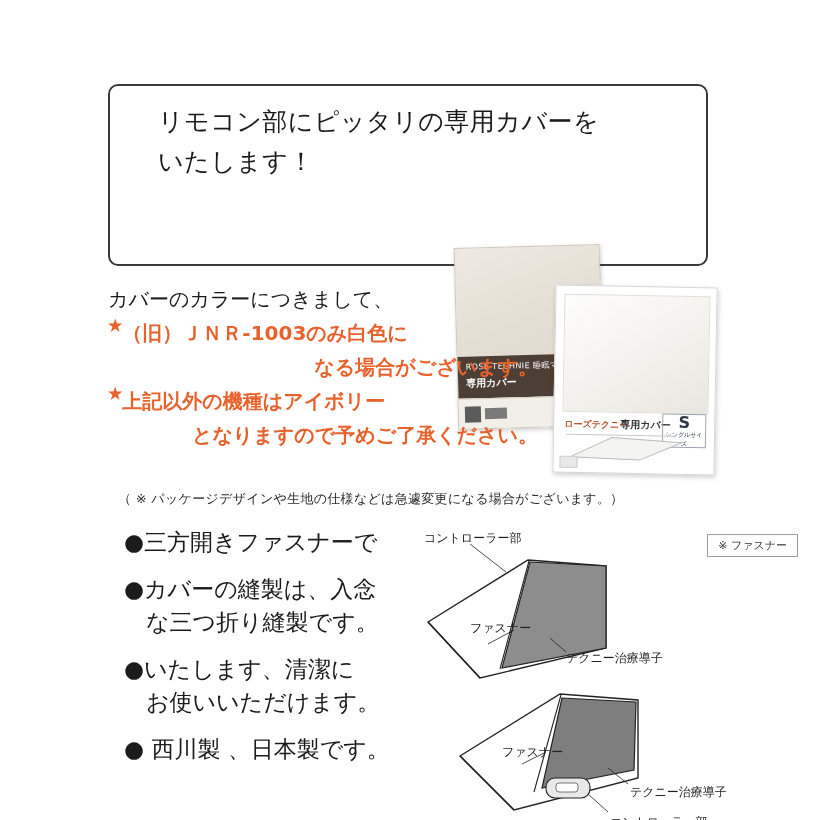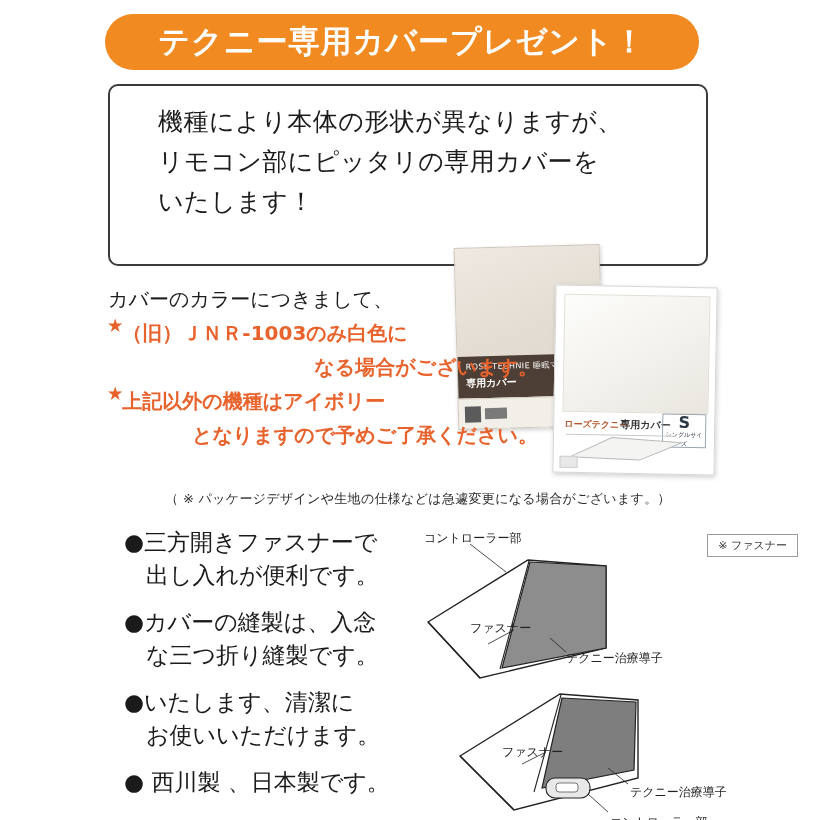--- a/index.html
+++ b/index.html
@@ -184,21 +184,20 @@
   
   .disclaimer {
     position: absolute;
     left: 118px; top: 490px;
     width: 600px;
     font-size: 13px;
     color: #2a2a2a;
     letter-spacing: 0.3px;
     white-space: nowrap;
     font-family: "DejaVu Sans", "Liberation Sans", sans-serif;
-    text-align: center;
   }
 
   
   .bullets {
     position: absolute;
     left: 104px; top: 526px;
     width: 320px;
   }
   .bullet {
     margin-bottom: 14px;
@@ -242,27 +241,23 @@
   .lbl-tech-1    { left: 156px; top: 124px; }
   .lbl-fast-2    { left: 92px;  top: 218px; }
   .lbl-tech-2    { left: 220px; top: 258px; }
   .lbl-ctrl-bot  { left: 200px; top: 288px; }
 </style>
 </head>
 <body>
 
 <div id="page">
 
-  <div class="banner">
-    <div class="banner-text">テクニー専用カバープレゼント！</div>
-  </div>
 
   <div class="intro-box">
     <div class="intro-lines">
-      <div>機種により本体の形状が異なりますが、</div>
       <div>リモコン部にピッタリの専用カバーを</div>
       <div>いたします！</div>
     </div>
   </div>
 
   <div class="photo-a">
     <div class="band">
       <div class="t1">ROSE TECHNIE 睡眠マット用</div>
       <div class="t2">専用カバー</div>
     </div>
@@ -305,21 +300,20 @@
       </span>
     </div>
     <div class="line orange">となりますので予めご了承ください。</div>
   </div>
 
   <div class="disclaimer">（ ※ パッケージデザインや生地の仕様などは急遽変更になる場合がございます。）</div>
 
   <div class="bullets">
     <div class="bullet">
       <div class="l1"><span class="dot">●</span><span>三方開きファスナーで</span></div>
-      <div class="l2">出し入れが便利です。</div>
     </div>
     <div class="bullet">
       <div class="l1"><span class="dot">●</span><span>カバーの縫製は、入念</span></div>
       <div class="l2">な三つ折り縫製です。</div>
     </div>
     <div class="bullet">
       <div class="l1"><span class="dot">●</span><span>いたします、清潔に</span></div>
       <div class="l2">お使いいただけます。</div>
     </div>
     <div class="bullet">

